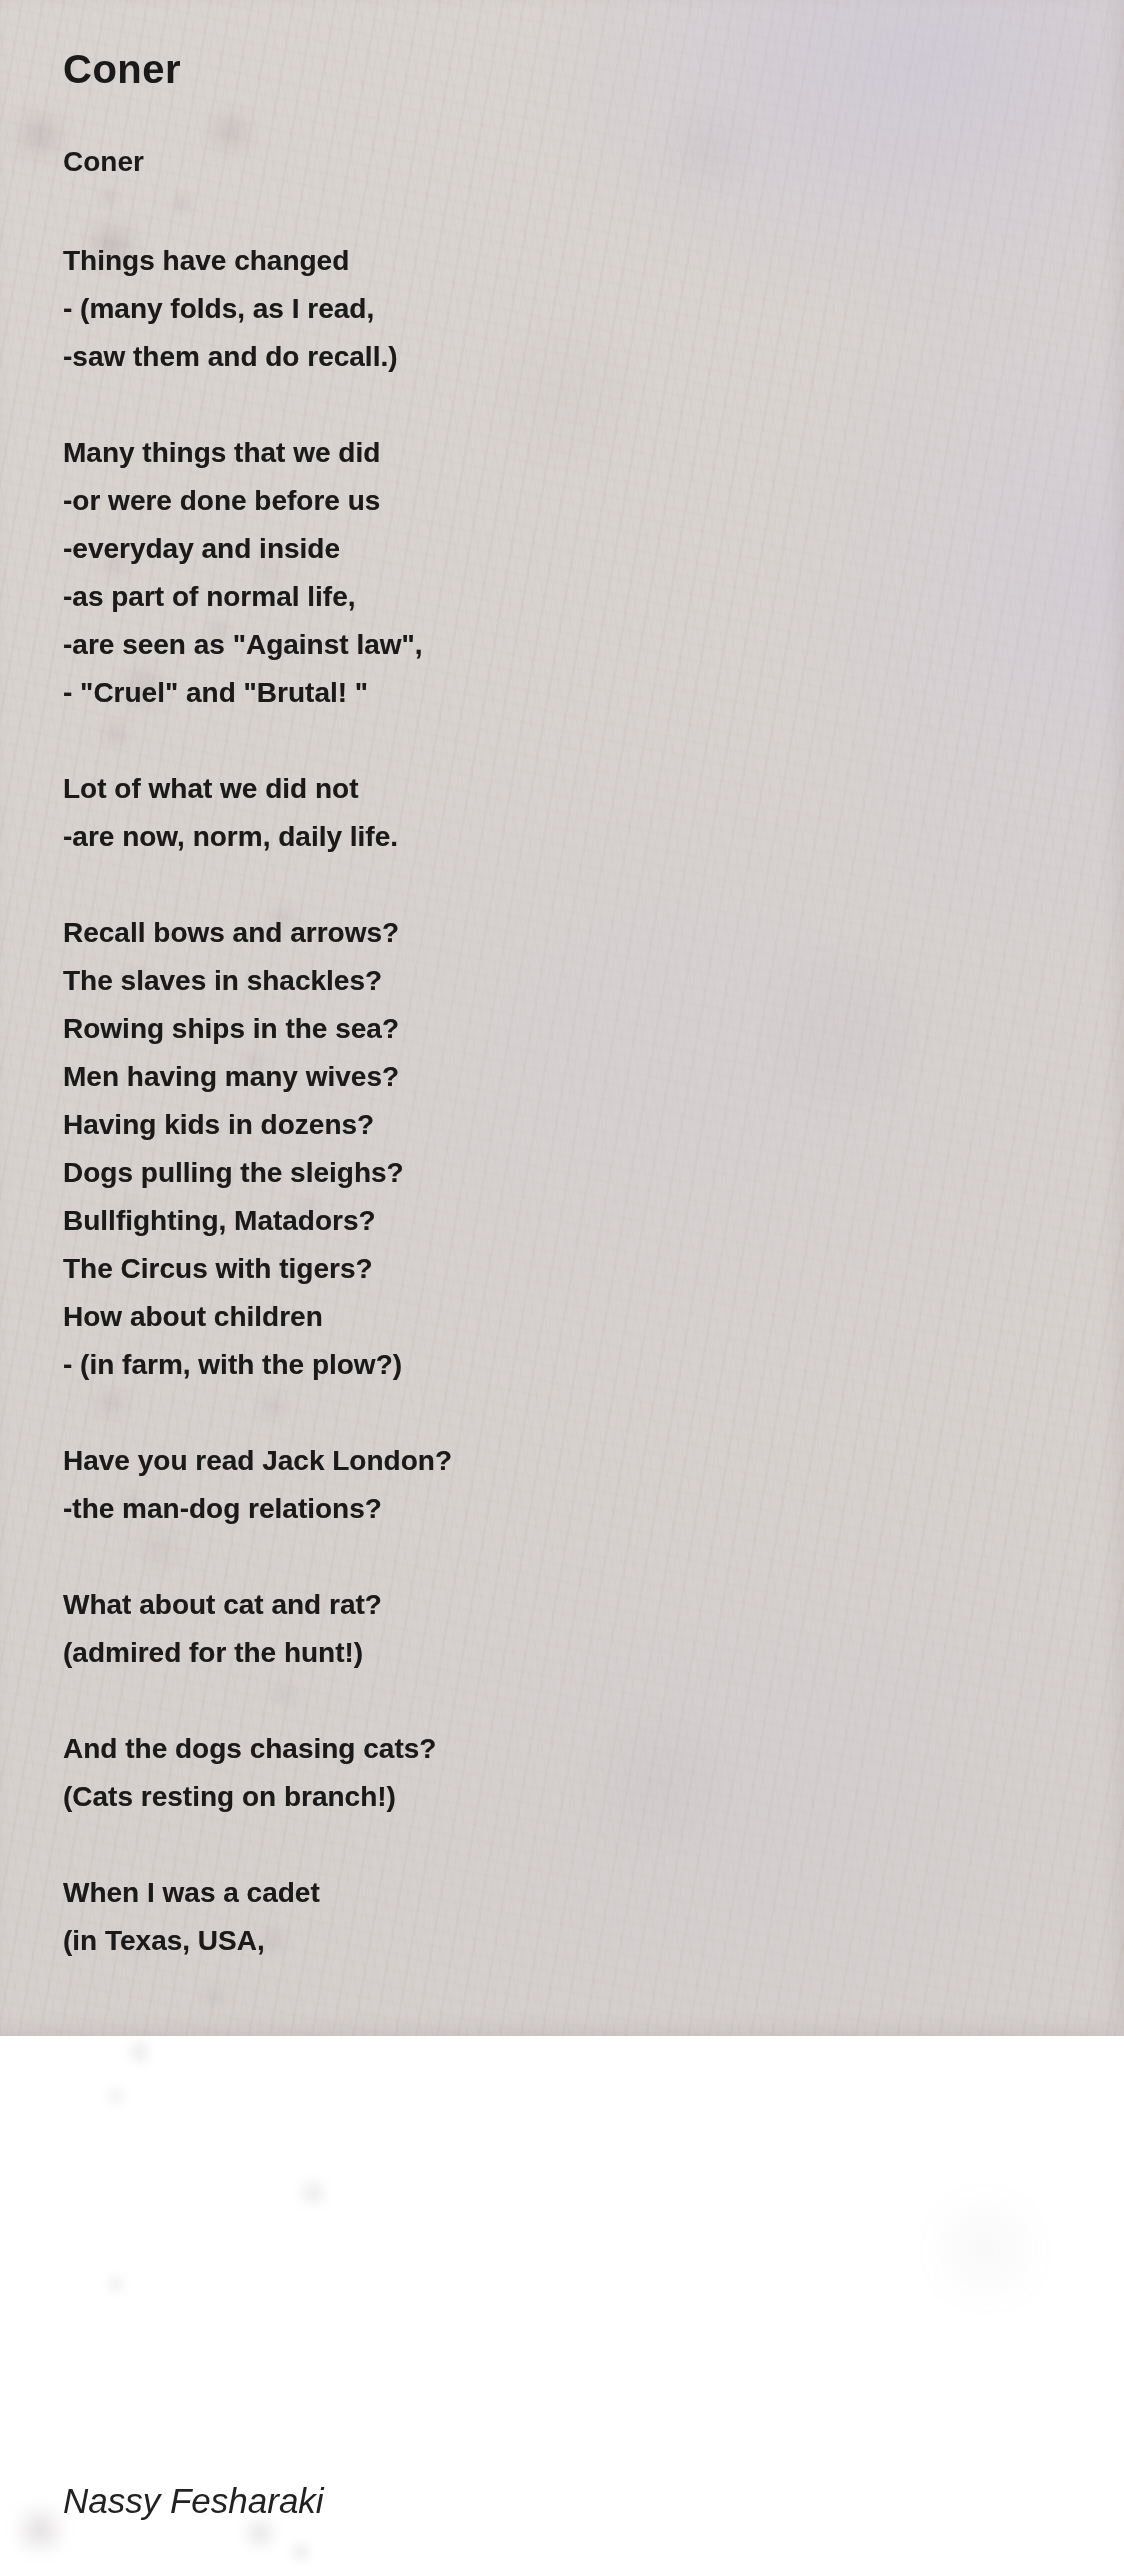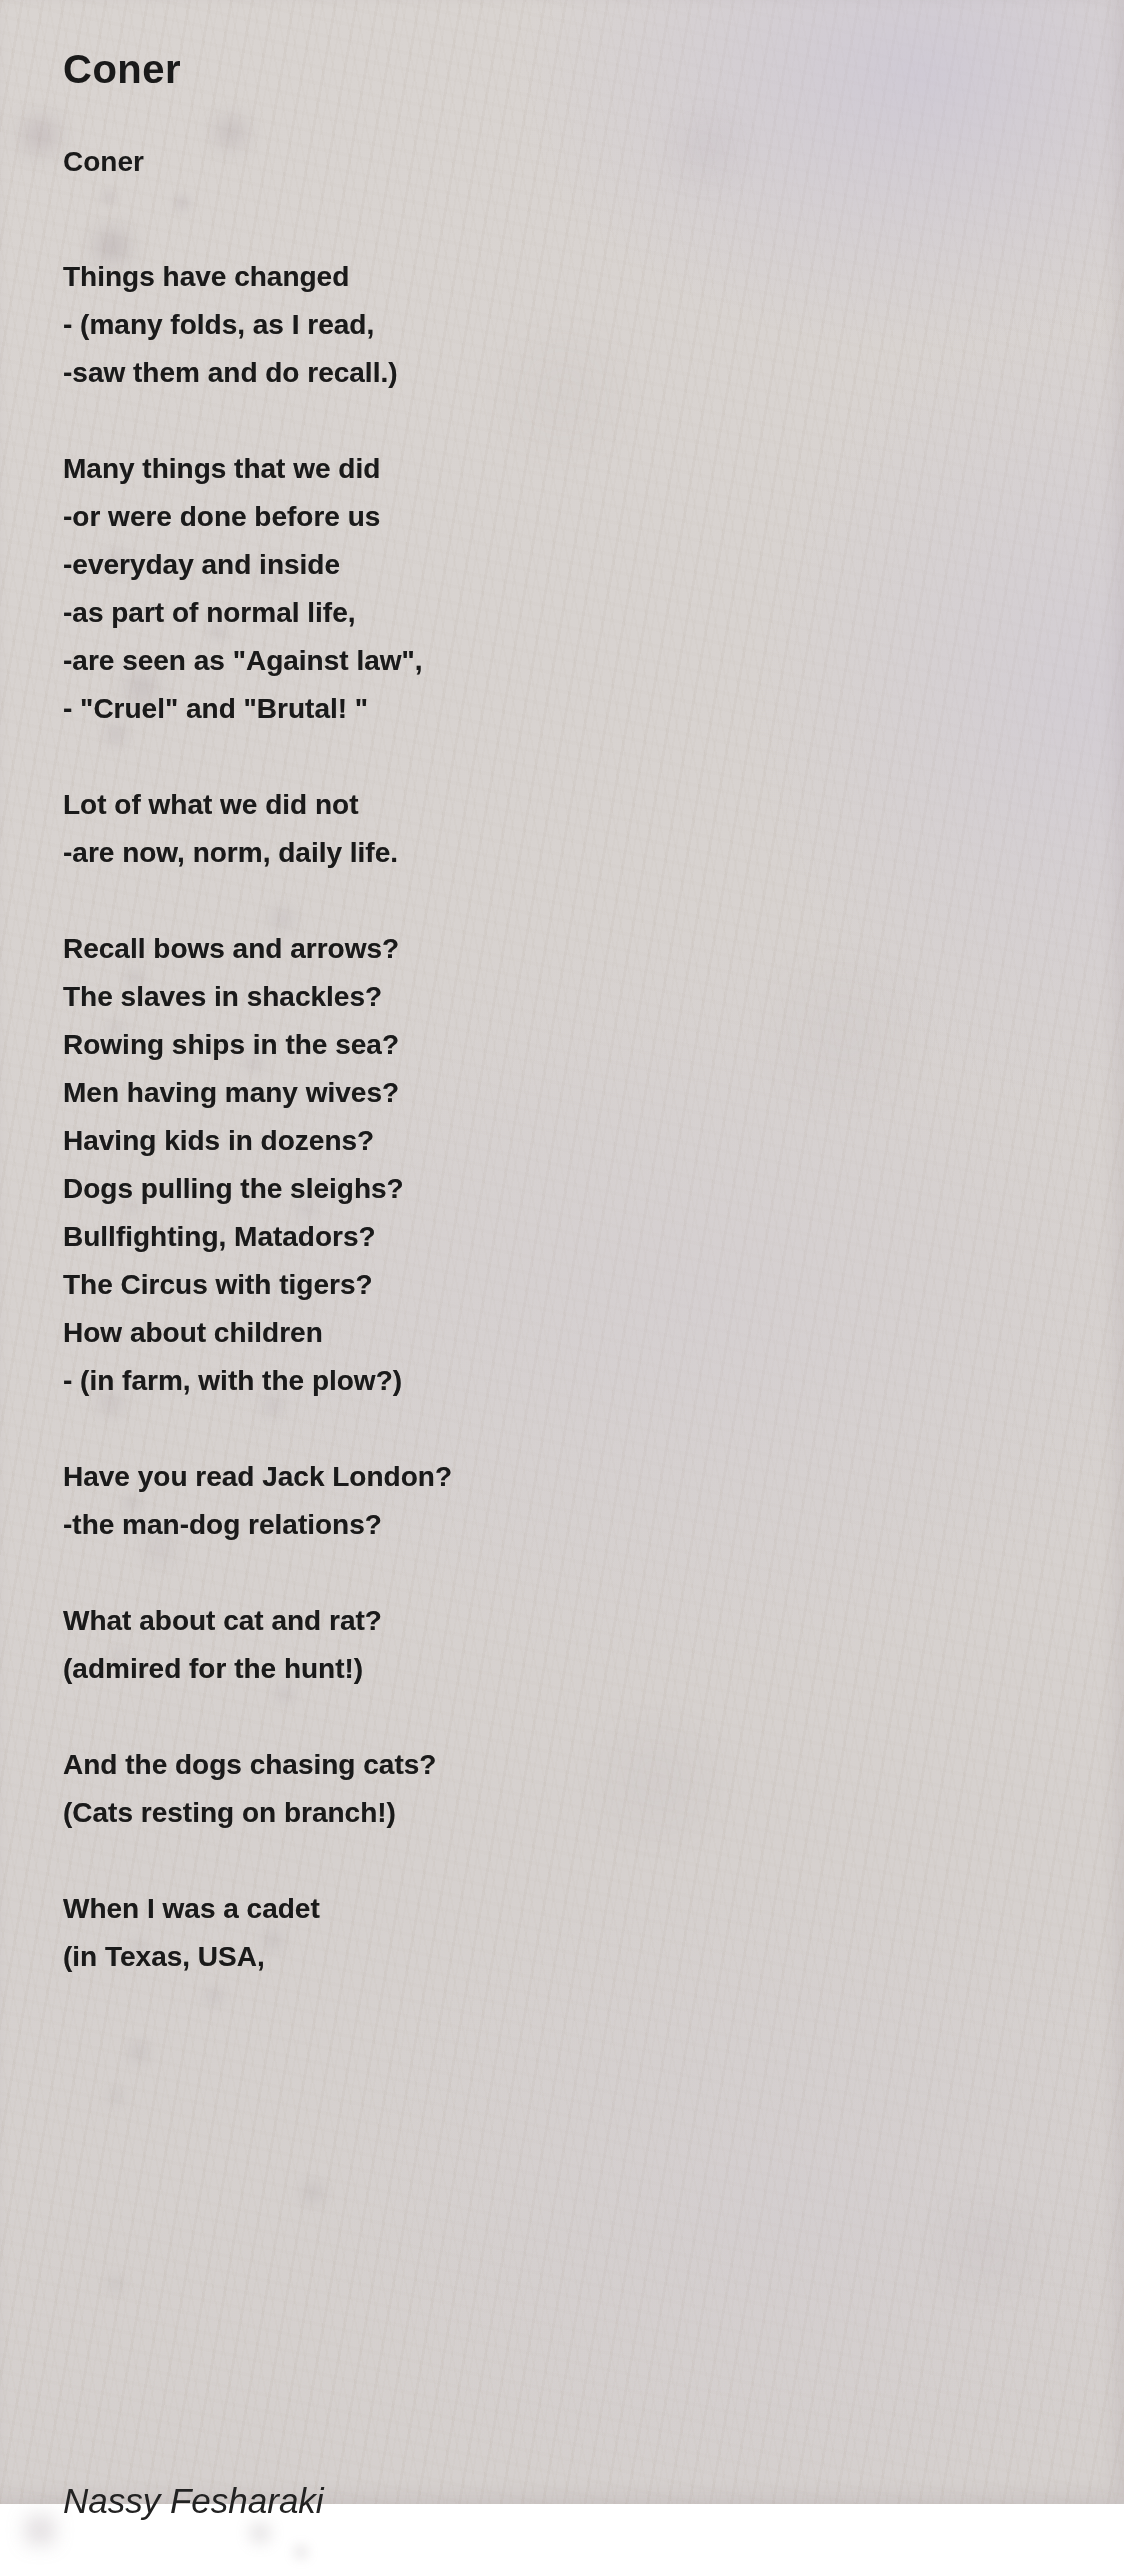--- a/index.html
+++ b/index.html
@@ -8,21 +8,21 @@
   }
   body {
     width: 1124px;
     height: 2576px;
     overflow: hidden;
     font-family: "Liberation Sans", "DejaVu Sans", sans-serif;
   }
   .page {
     position: relative;
     width: 1124px;
-    height: 2504px;
+    height: 2036px;
     background:
       radial-gradient(ellipse 581px 393px at 82% 3%,  rgba(198,192,216,0.50), rgba(198,192,216,0) 70%),
       radial-gradient(ellipse 487px 600px at 97% 28%, rgba(202,196,218,0.35), rgba(202,196,218,0) 70%),
       radial-gradient(ellipse 712px 525px at 62% 52%, rgba(206,199,213,0.22), rgba(206,199,213,0) 72%),
       radial-gradient(ellipse 656px 468px at 70% 88%, rgba(203,196,210,0.18), rgba(203,196,210,0) 72%),
       repeating-linear-gradient(100deg, rgba(176,163,150,0.10) 0 2.8px, rgba(0,0,0,0) 2.8px 8.4px, rgba(181,171,158,0.06) 8.4px 10.3px, rgba(0,0,0,0) 10.3px 20.6px),
       repeating-linear-gradient(80deg,  rgba(191,181,168,0.08) 0 1.9px, rgba(0,0,0,0) 1.9px 11.2px),
       repeating-linear-gradient(12deg,  rgba(186,176,166,0.05) 0 3.7px, rgba(0,0,0,0) 3.7px 16px),
       linear-gradient(var(--paper, #d9d4d1), #d5d0ce);
     box-shadow: inset -7.5px -7.5px 17px rgba(120,110,115,0.12);
@@ -96,21 +96,20 @@
   .poem-body {
     position: absolute;
     top: 237px;
     left: 63px;
     width: 937px;
     font-size: 28px;
     line-height: 48px;
     font-weight: bold;
     color: var(--text, #1a1a1a);
     text-shadow: 0 0 0.5px rgba(0,0,0,0.35);
-    margin-top: 16px;
   }
   .stanza { margin: 0 0 48px 0; }
   .stanza:last-child { margin-bottom: 0; }
   .line { white-space: pre; }
   .author {
     position: absolute;
     top: 2480px;
     left: 63px;
     font-size: 35px;
     line-height: 1.2;

